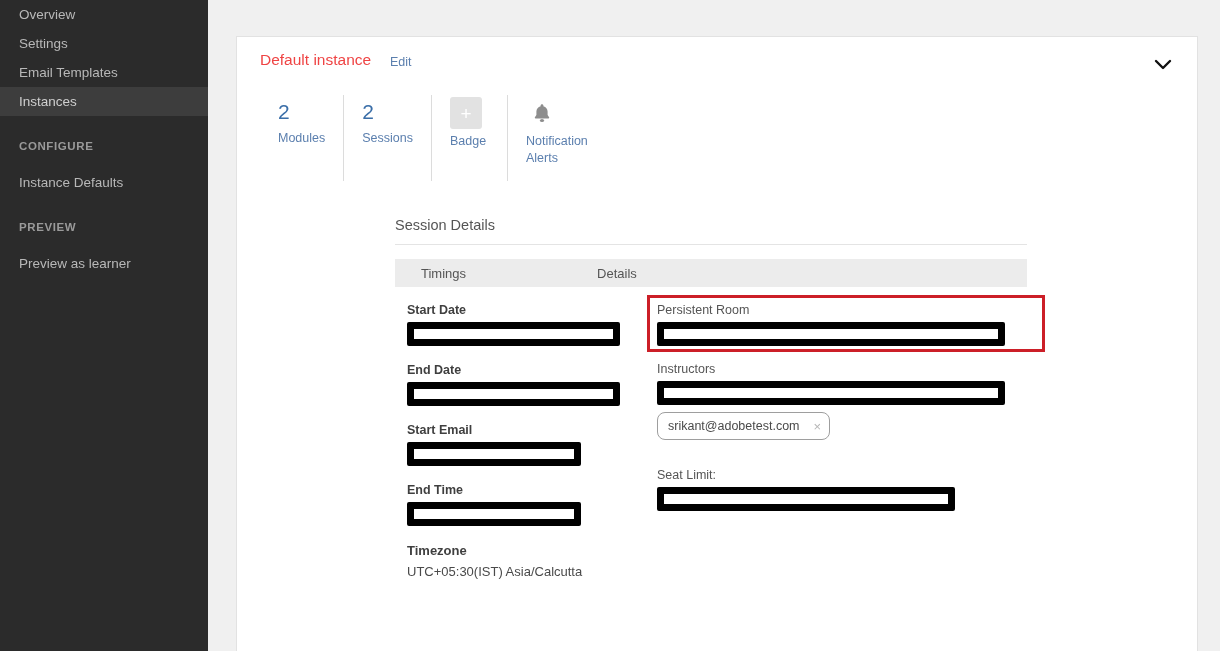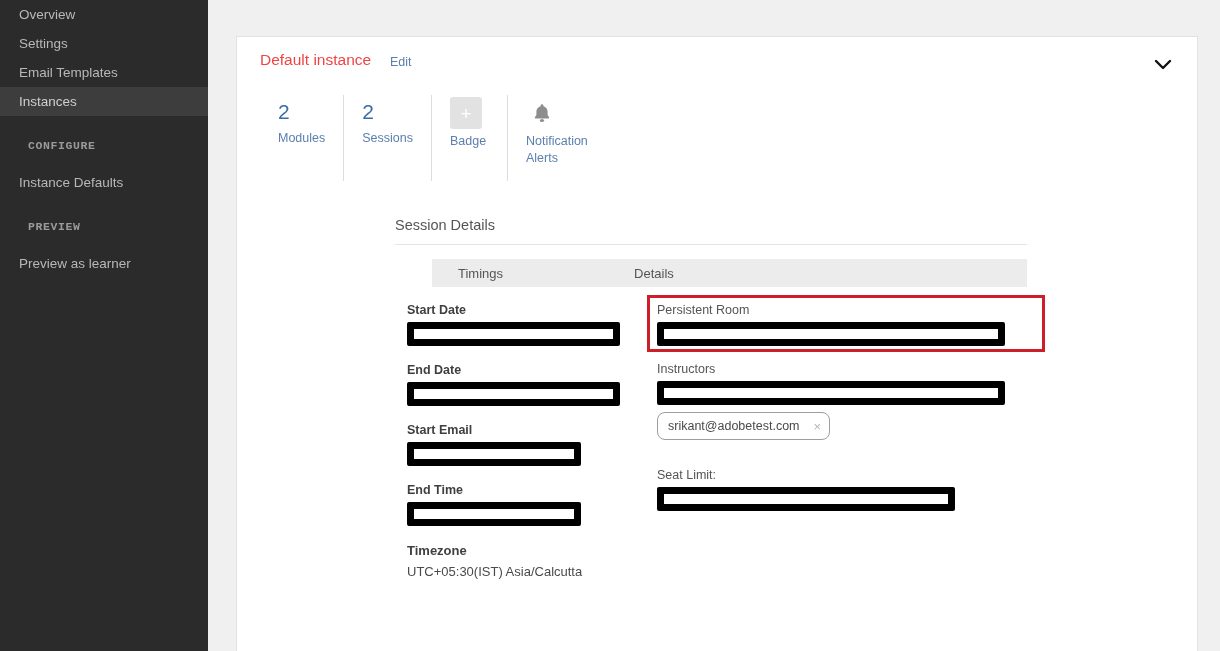--- a/index.html
+++ b/index.html
@@ -24,29 +24,28 @@
     height: 29px;
     line-height: 29px;
     padding-left: 19px;
     color: #b8b8b8;
     font-size: 13.5px;
     cursor: pointer;
     white-space: nowrap;
   }
   .nav-item.active { background: #3d3d3d; color: #cfcfcf; }
   .nav-section {
-    padding-left: 28px;
+    padding-left: 19px;
     color: #9a9a9a;
     font-size: 11.5px;
     font-weight: bold;
     letter-spacing: 0.6px;
     height: 20px;
     line-height: 20px;
     white-space: nowrap;
-    font-family: Liberation Mono, monospace;
   }
   .nav-spacer-lg { height: 20px; }
   .nav-spacer-sm { height: 12px; }
 
   
   #card {
     position: absolute;
     left: 236px; top: 36px;
     width: 962px; height: 640px;
     background: #ffffff;
@@ -134,21 +133,20 @@
   }
   #module-label { font-weight: bold; width: 79px; }
   #module-value { color: #4a4a4a; }
 
   #tabs-bar {
     margin-top: 14px;
     height: 28px;
     background: #ececec;
     display: flex;
     align-items: center;
-    margin-left: 37px;
   }
   .tab {
     font-size: 13px; color: #555;
     cursor: pointer;
   }
   .tab.first { padding-left: 26px; }
   .tab.second { margin-left: 131px; }
 
   
   #form-area { position: relative; margin-top: 16px; height: 330px; }

